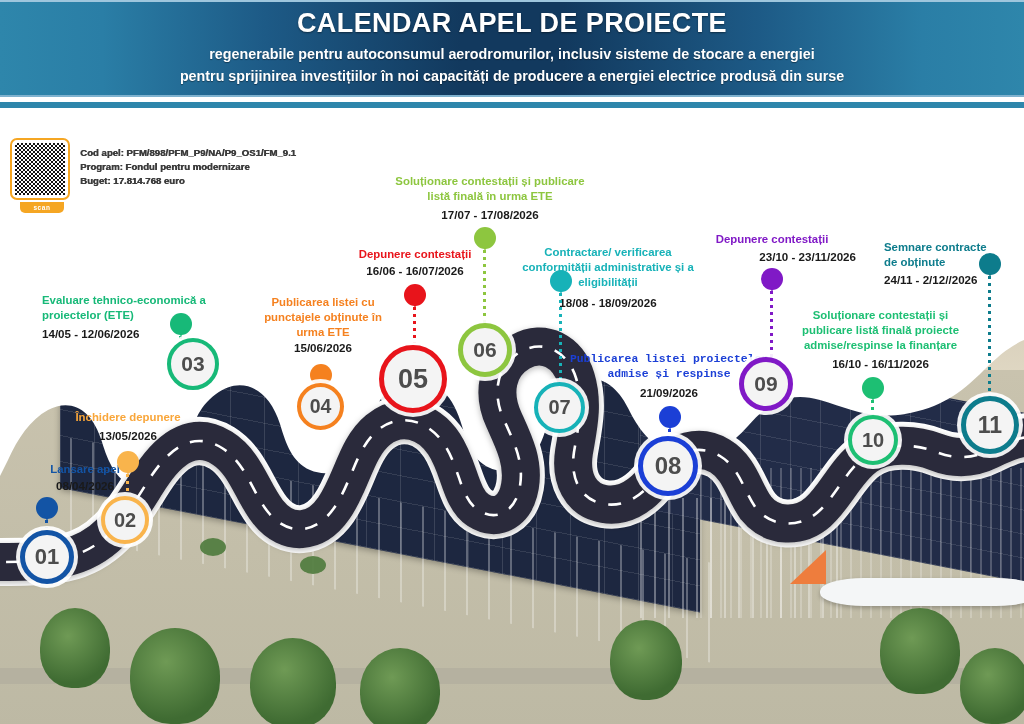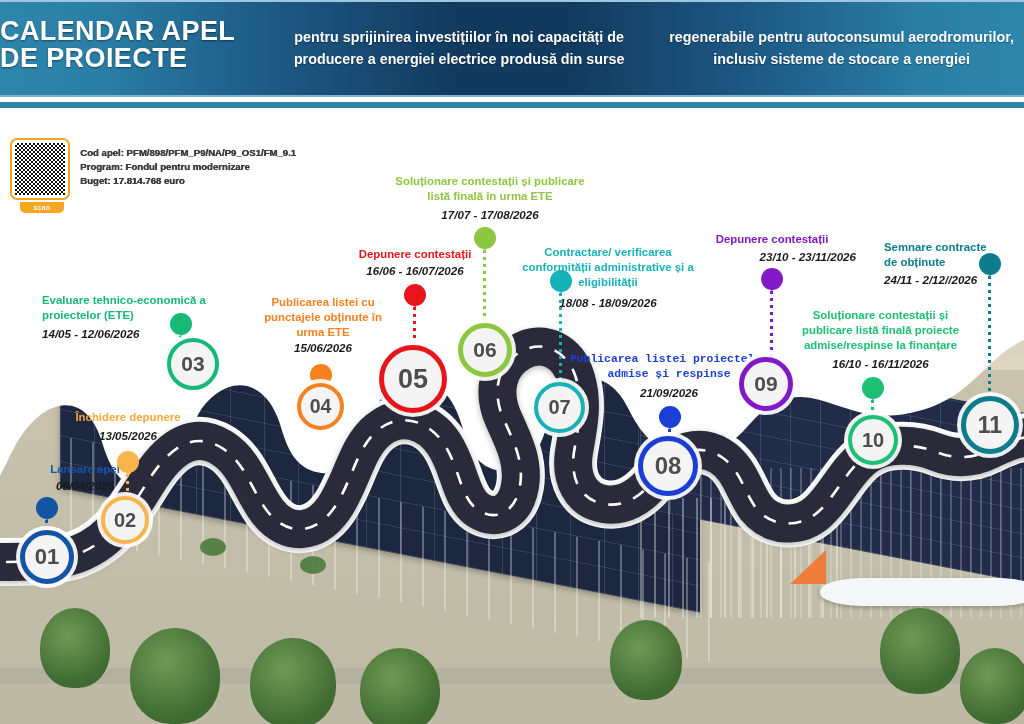--- a/index.html
+++ b/index.html
@@ -4,21 +4,21 @@
 <style>
   html,body{margin:0;padding:0;background:#fff;}
   body{width:1024px;height:724px;position:relative;overflow:hidden;
        font-family:"Liberation Sans","DejaVu Sans",sans-serif;}
 
   
   #header{position:absolute;left:0;top:0;width:1024px;height:97px;
      background:linear-gradient(90deg,#2e86ab 0%,#2a7ea6 10%,#1d5a86 26%,#12395e 45%,#12395e 55%,#1d5a86 74%,#2a7ea6 90%,#2e86ab 100%);
      box-shadow:inset 0 2px 0 #9ec6dd, inset 0 -2px 0 #7fb2cf;}
   #header-inner{position:absolute;left:0;top:4px;width:1024px;height:89px;
-     display:flex;align-items:center;justify-content:center;}
+     display:flex;flex-direction:column;align-items:center;justify-content:center;}
   #main-title{color:#ffffff;font-size:27px;font-weight:bold;letter-spacing:.4px;
      text-shadow:0 1px 2px rgba(0,0,0,.45);margin:0 0 7px 0;line-height:1;}
   .sub-line{color:#ffffff;font-size:14.3px;font-weight:bold;line-height:1.5;
      text-shadow:0 1px 1px rgba(0,0,0,.4);text-align:center;}
   #header-rule{position:absolute;left:0;top:99px;width:1024px;height:9px;
      background:#2e86ab;border-top:3px solid #ffffff;}
 
   
   #photo{position:absolute;left:0;top:108px;width:1024px;height:616px;overflow:hidden;background:#cfd8dd;}
   .ph{position:absolute;}
@@ -90,31 +90,31 @@
   .ms{position:absolute;}
   .ms-circle{position:absolute;border-radius:50%;background:#f4f4f4;
      display:flex;align-items:center;justify-content:center;
      color:#4d4d4d;font-weight:bold;box-sizing:border-box;
      box-shadow:0 0 0 4px rgba(255,255,255,.92);}
   .ms-pin{position:absolute;width:22px;height:22px;border-radius:50% 50% 50% 50%;}
   .ms-pin:after{content:"";position:absolute;left:7.5px;top:16px;width:7px;height:8px;
      background:inherit;clip-path:polygon(0 0,100% 0,50% 100%);}
   .ms-dots{position:absolute;width:5px;}
   .ms-lbl{position:absolute;font-size:11.4px;font-weight:bold;line-height:1.32;white-space:nowrap;}
-  .ms-date{position:absolute;font-size:11.6px;font-weight:bold;color:#1a1a1a;white-space:nowrap;line-height:1.3;font-style:italic;}
+  .ms-date{position:absolute;font-size:11.6px;font-weight:bold;color:#1a1a1a;white-space:nowrap;line-height:1.3;}
   .ctr{text-align:center;}
 </style>
 </head>
 <body>
 
 <div id="header">
   <div id="header-inner">
     <div id="main-title">CALENDAR APEL DE PROIECTE</div>
+    <div class="sub-line">regenerabile pentru autoconsumul aerodromurilor, inclusiv sisteme de stocare a energiei</div>
     <div class="sub-line">pentru sprijinirea investițiilor în noi capacități de producere a energiei electrice produsă din surse</div>
-    <div class="sub-line">regenerabile pentru autoconsumul aerodromurilor, inclusiv sisteme de stocare a energiei</div>
   </div>
 </div>
 <div id="header-rule"></div>
 
 <div id="photo">
   <div class="ph" id="sky"></div>
   <div class="ph" id="treeline"></div>
   <div class="ph" id="field1"></div>
   <div class="ph" id="apron1"></div>
   <div class="ph" id="field2"></div>

